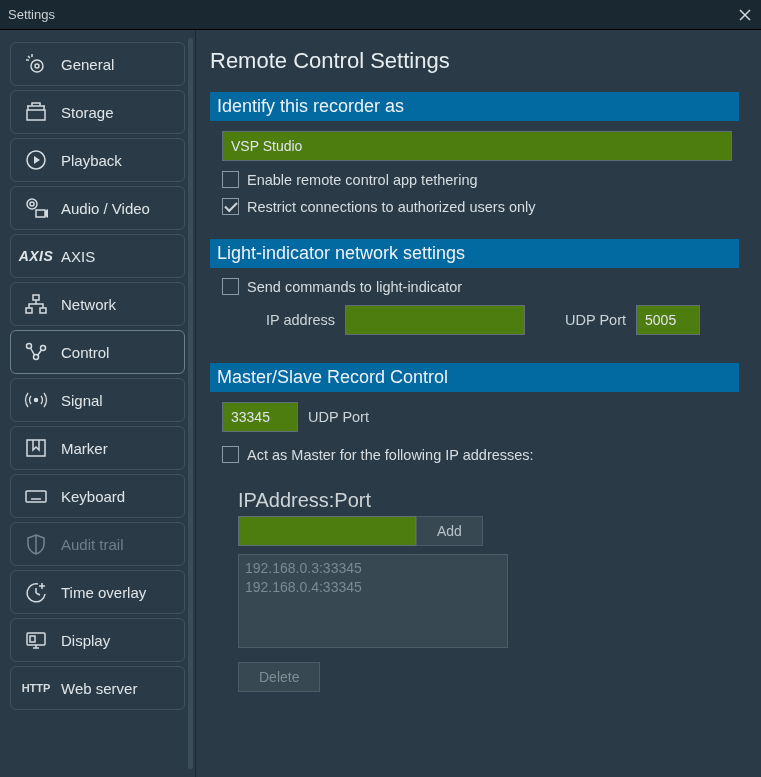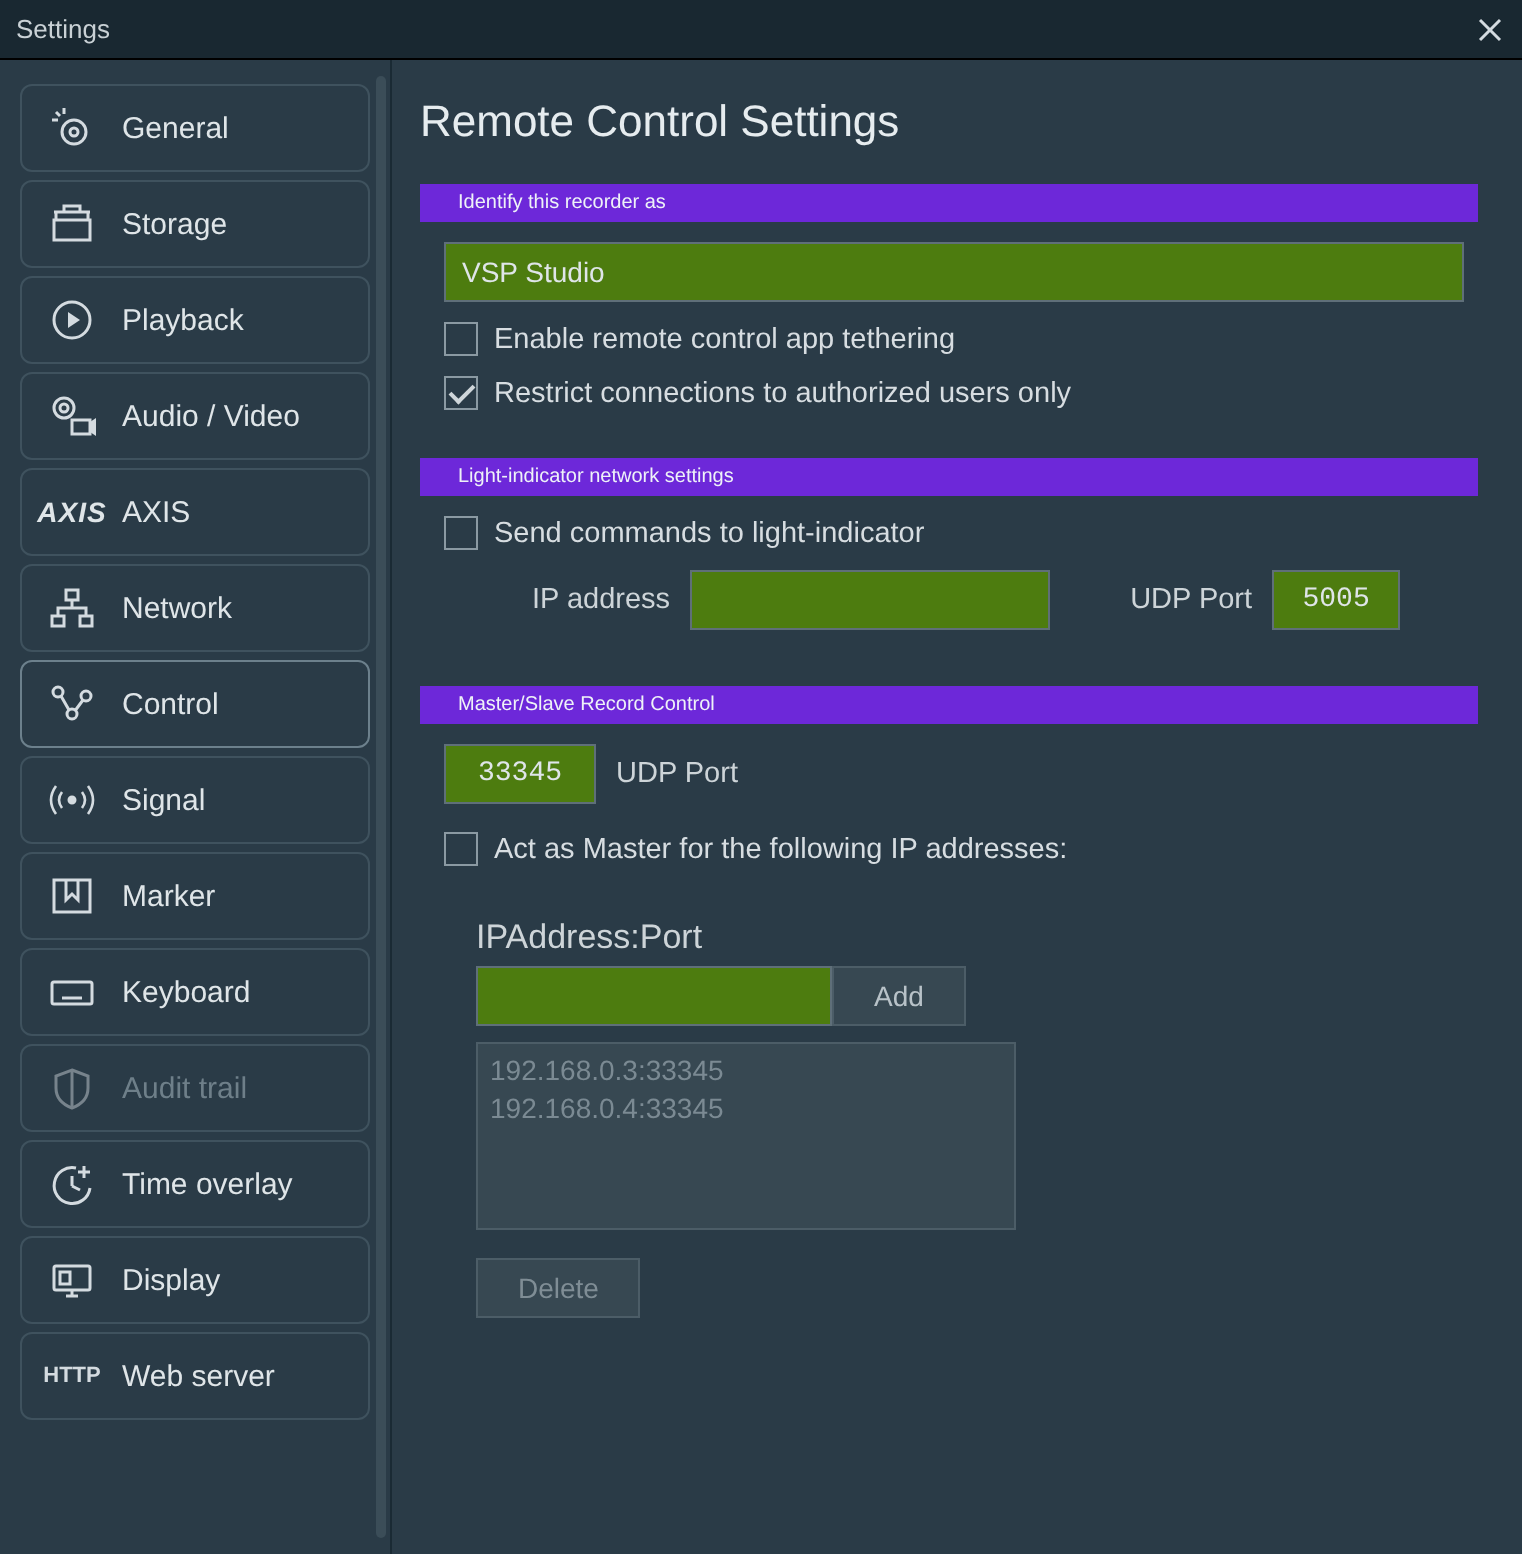--- a/index.html
+++ b/index.html
@@ -81,37 +81,37 @@
     overflow-y:auto;
     position: relative;
   }
   h1 {
     font-size: 22px;
     font-weight: 400;
     color: #e6ecef;
     margin: 8px 0 18px 0;
   }
   .section-header {
-    background: #6d28d9;
+    background: #0369a1;
     color: #eef2f8;
-    font-size: 10px;
-    padding: 4px 19px;
+    font-size: 18px;
+    padding: 4px 7px;
     margin: 6px 0 10px 0;
   }
   .field-block { padding: 0 0 8px 12px; }
   .text-input {
     background: #4d7c0f;
     border: 1px solid #5f6f79;
     color: #dfe5e8;
     padding: 6px 8px;
     font-size: 14px;
     height: 30px;
   }
   .text-input.wide { width: 510px; }
-  .text-input.small { width: 64px; text-align:center;font-family:Liberation Mono, monospace; }
+  .text-input.small { width: 64px; text-align:left; }
   .text-input.mid { width: 180px; }
   .text-input.ip { width: 178px; }
   .check-row {
     display:flex;
     align-items:center;
     gap: 8px;
     margin: 10px 0;
     font-size: 14.5px;
   }
   .checkbox {
@@ -130,21 +130,21 @@
     margin-top: -3px;
   }
   .inline-row {
     display:flex;
     align-items:center;
     gap: 10px;
     margin: 8px 0 14px 0;
   }
   .inline-row .lbl { color:#cdd4d8; font-size:14.5px; }
   .sublabel {
-    font-size: 17px;
+    font-size: 20px;
     color:#cdd4d8;
     margin: 26px 0 4px 0;
   }
   .row-add {
     display:flex;
     align-items:center;
   }
   .btn {
     background: #374852;
     border: 1px solid #4c5d67;

